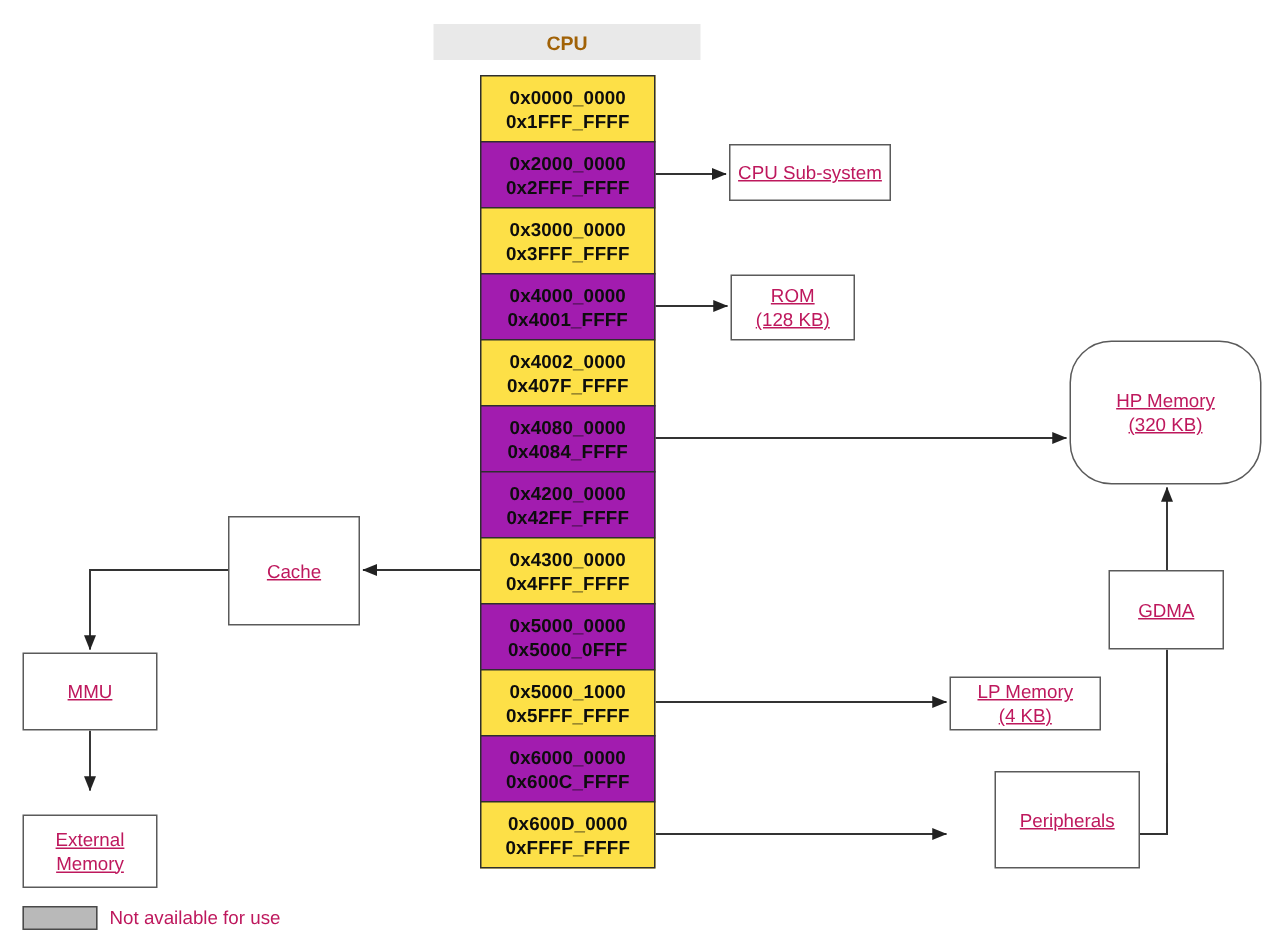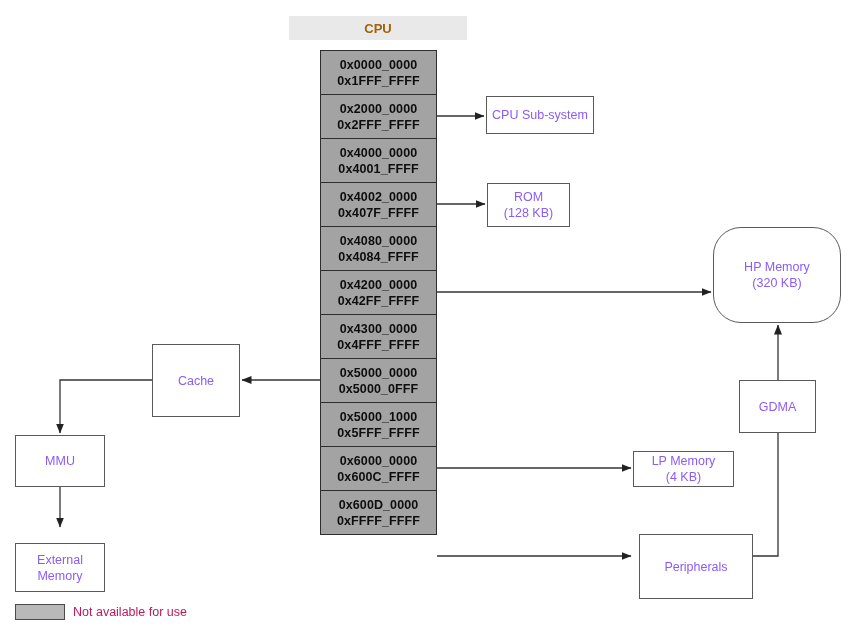--- a/index.html
+++ b/index.html
@@ -41,57 +41,58 @@
     left: 320px; top: 50px;
     width: 117px;
     display: flex;
     flex-direction: column;
   }
   .mem-block {
     box-sizing: border-box;
     height: 45px;
     margin-top: -1px;
     border: 1px solid #2e2e2e;
-    background: #a3a3a3;
+    background: #a21caf;
     display: flex;
     flex-direction: column;
     align-items: center;
     justify-content: center;
     font-size: 12.5px;
     font-weight: bold;
     line-height: 16px;
     color: #0d0d0d;
     letter-spacing: 0.1px;
   }
   .mem-block:first-child { margin-top: 0; }
-  .mem-block.na { background: #a3a3a3; }
+  .mem-block.na { background: #fde047; }
   
   .node {
     position: absolute;
     box-sizing: border-box;
     border: 1px solid #5a5a5a;
     background: #ffffff;
     display: flex;
     flex-direction: column;
     align-items: center;
     justify-content: center;
     font-size: 12.5px;
     line-height: 16px;
-    color: #8b5cf6;
+    color: #be185d;
     text-align: right;
+    text-decoration: underline;
   }
   .node-cpu-subsystem { left: 486px; top: 96px;  width: 108px; height: 38px; }
   .node-rom           { left: 487px; top: 183px; width: 83px;  height: 44px; }
   .node-hp-memory     { left: 713px; top: 227px; width: 128px; height: 96px; border-radius: 28px; }
   .node-cache         { left: 152px; top: 344px; width: 88px;  height: 73px; }
   .node-mmu           { left: 15px;  top: 435px; width: 90px;  height: 52px; }
   .node-external      { left: 15px;  top: 543px; width: 90px;  height: 49px; }
   .node-gdma          { left: 739px; top: 380px; width: 77px;  height: 53px; }
   .node-lp-memory     { left: 633px; top: 451px; width: 101px; height: 36px; }
-  .node-peripherals   { left: 639px; top: 514px; width: 114px; height: 65px; margin-top: 20px; }
+  .node-peripherals   { left: 663px; top: 514px; width: 97px; height: 65px; }
   
   .legend {
     position: absolute;
     left: 15px; top: 604px;
     display: flex;
     align-items: center;
   }
   .legend-swatch {
     box-sizing: border-box;
     width: 50px; height: 16px;
@@ -136,20 +137,24 @@
 
   <div class="stack">
     <div class="mem-block na">
       <span>0x0000_0000</span>
       <span>0x1FFF_FFFF</span>
     </div>
     <div class="mem-block">
       <span>0x2000_0000</span>
       <span>0x2FFF_FFFF</span>
     </div>
+    <div class="mem-block na">
+      <span>0x3000_0000</span>
+      <span>0x3FFF_FFFF</span>
+    </div>
     <div class="mem-block">
       <span>0x4000_0000</span>
       <span>0x4001_FFFF</span>
     </div>
     <div class="mem-block na">
       <span>0x4002_0000</span>
       <span>0x407F_FFFF</span>
     </div>
     <div class="mem-block">
       <span>0x4080_0000</span>

